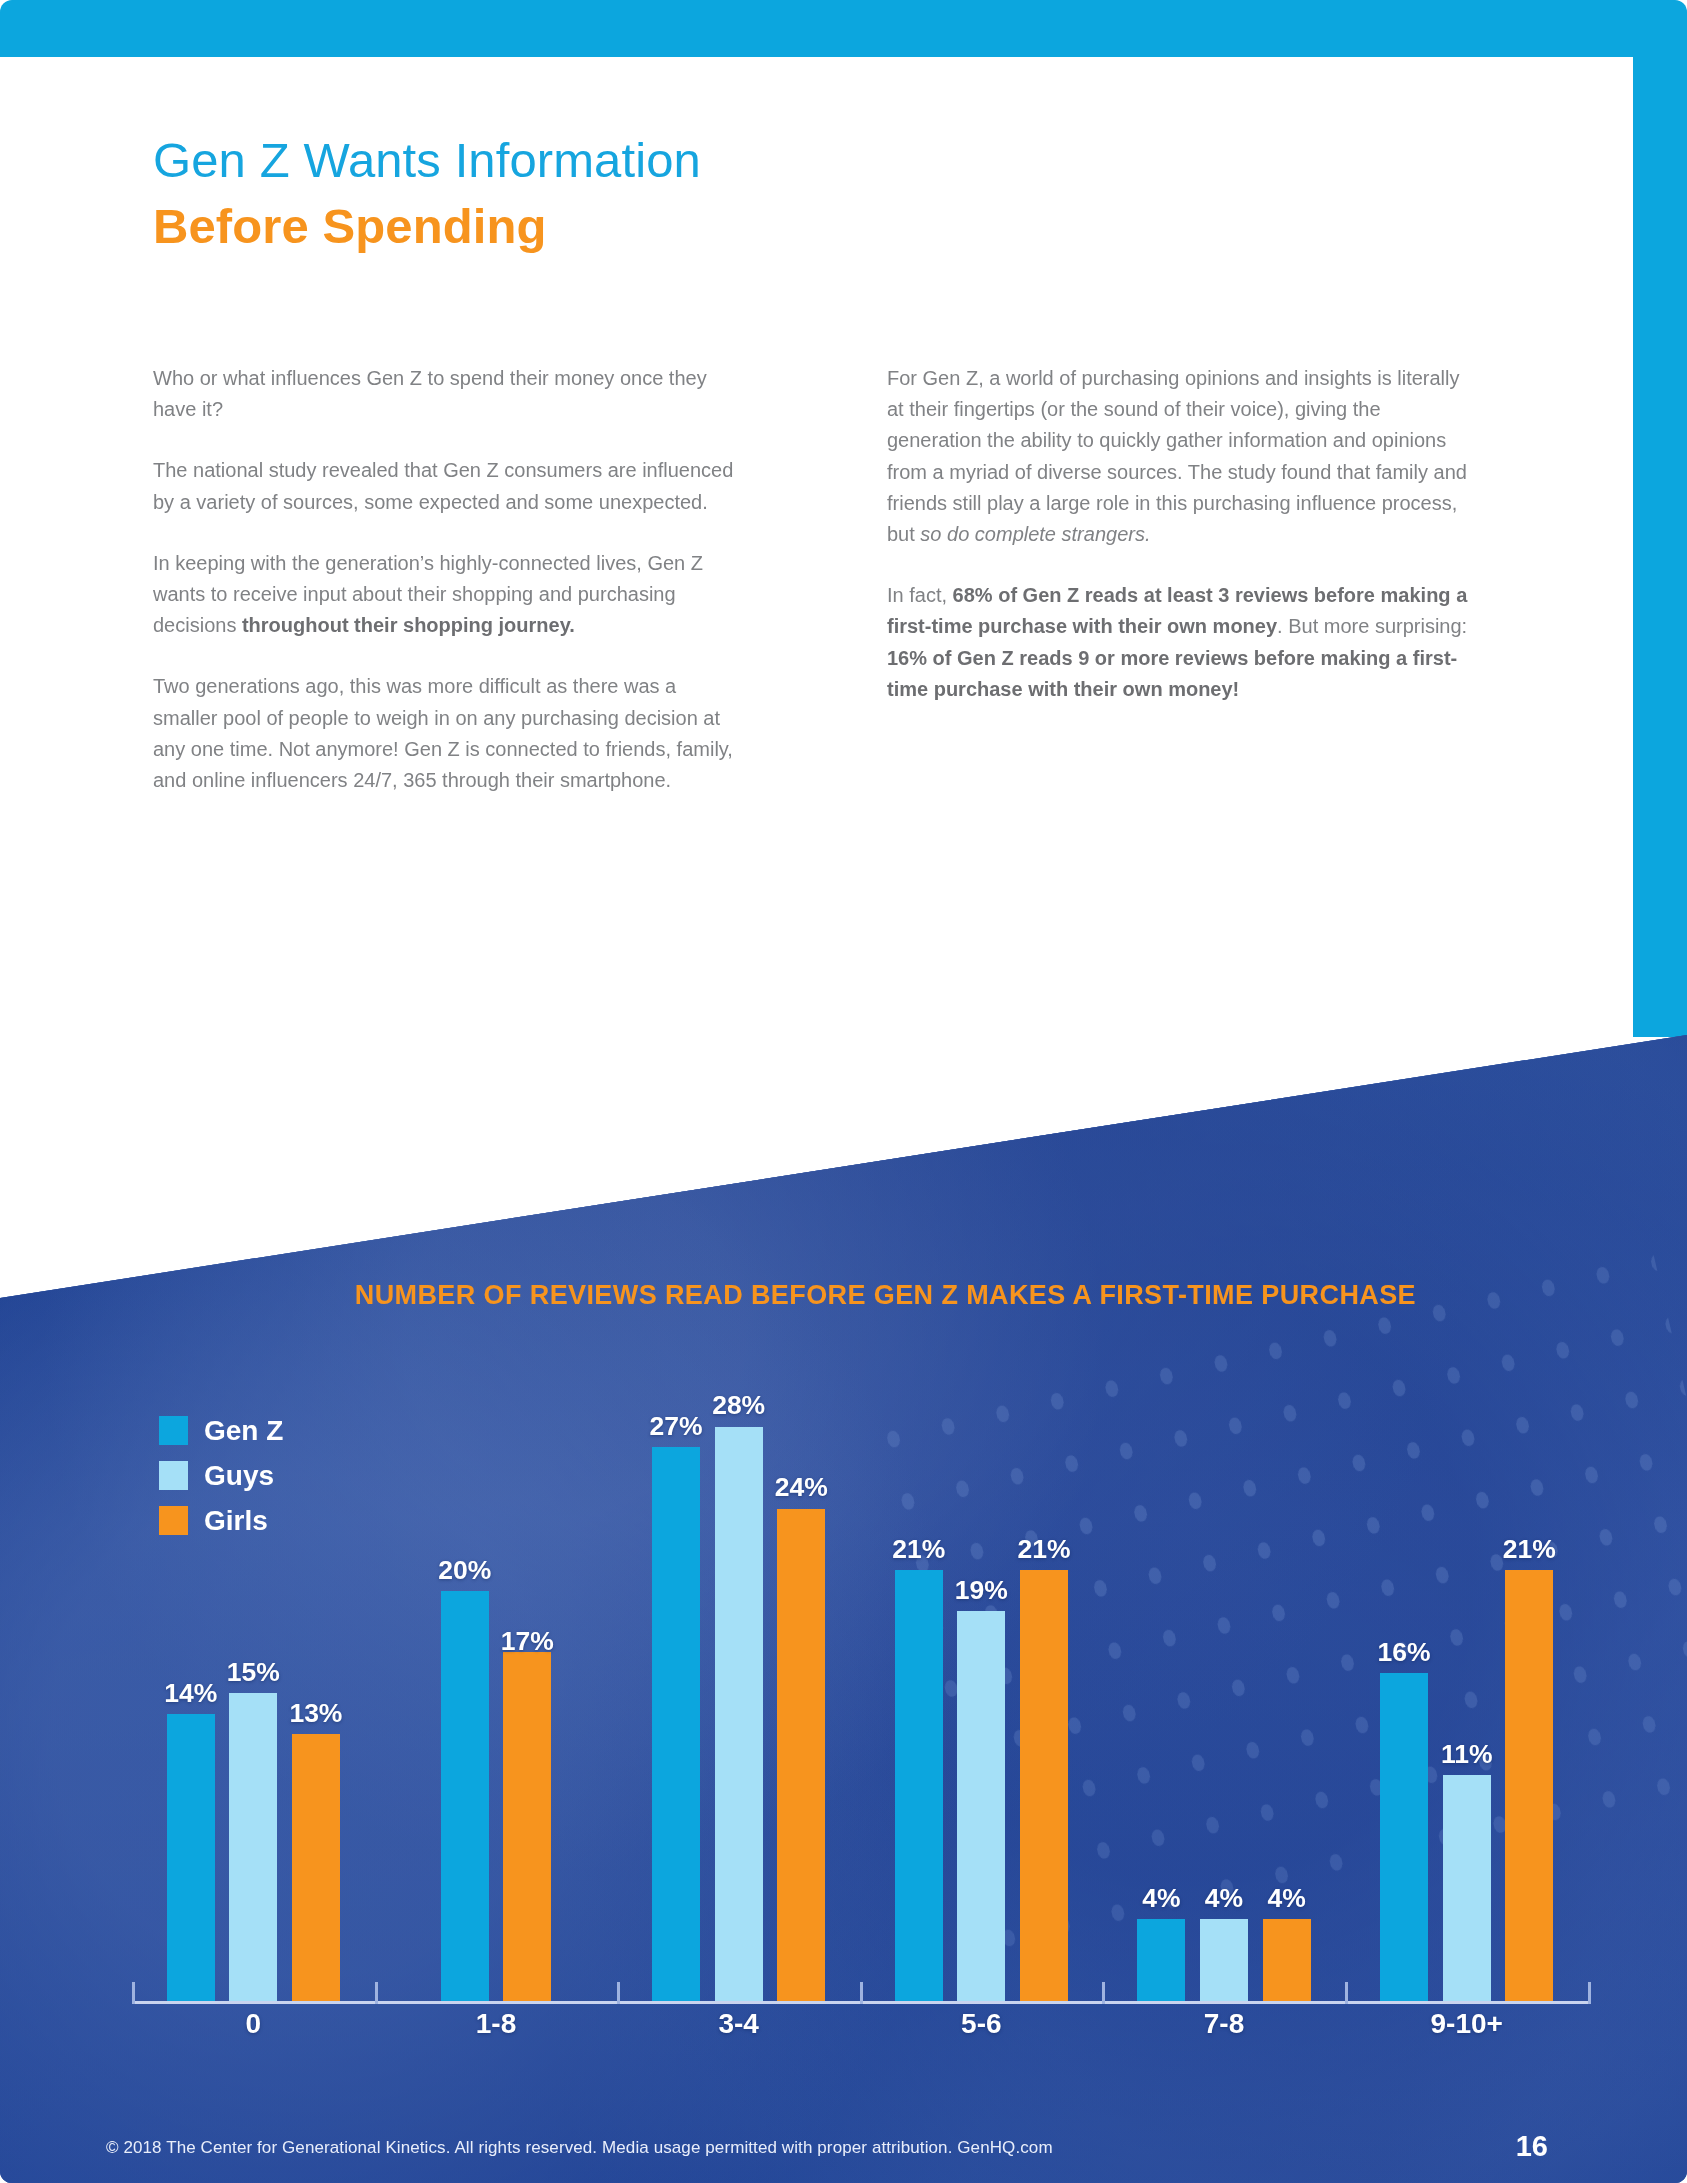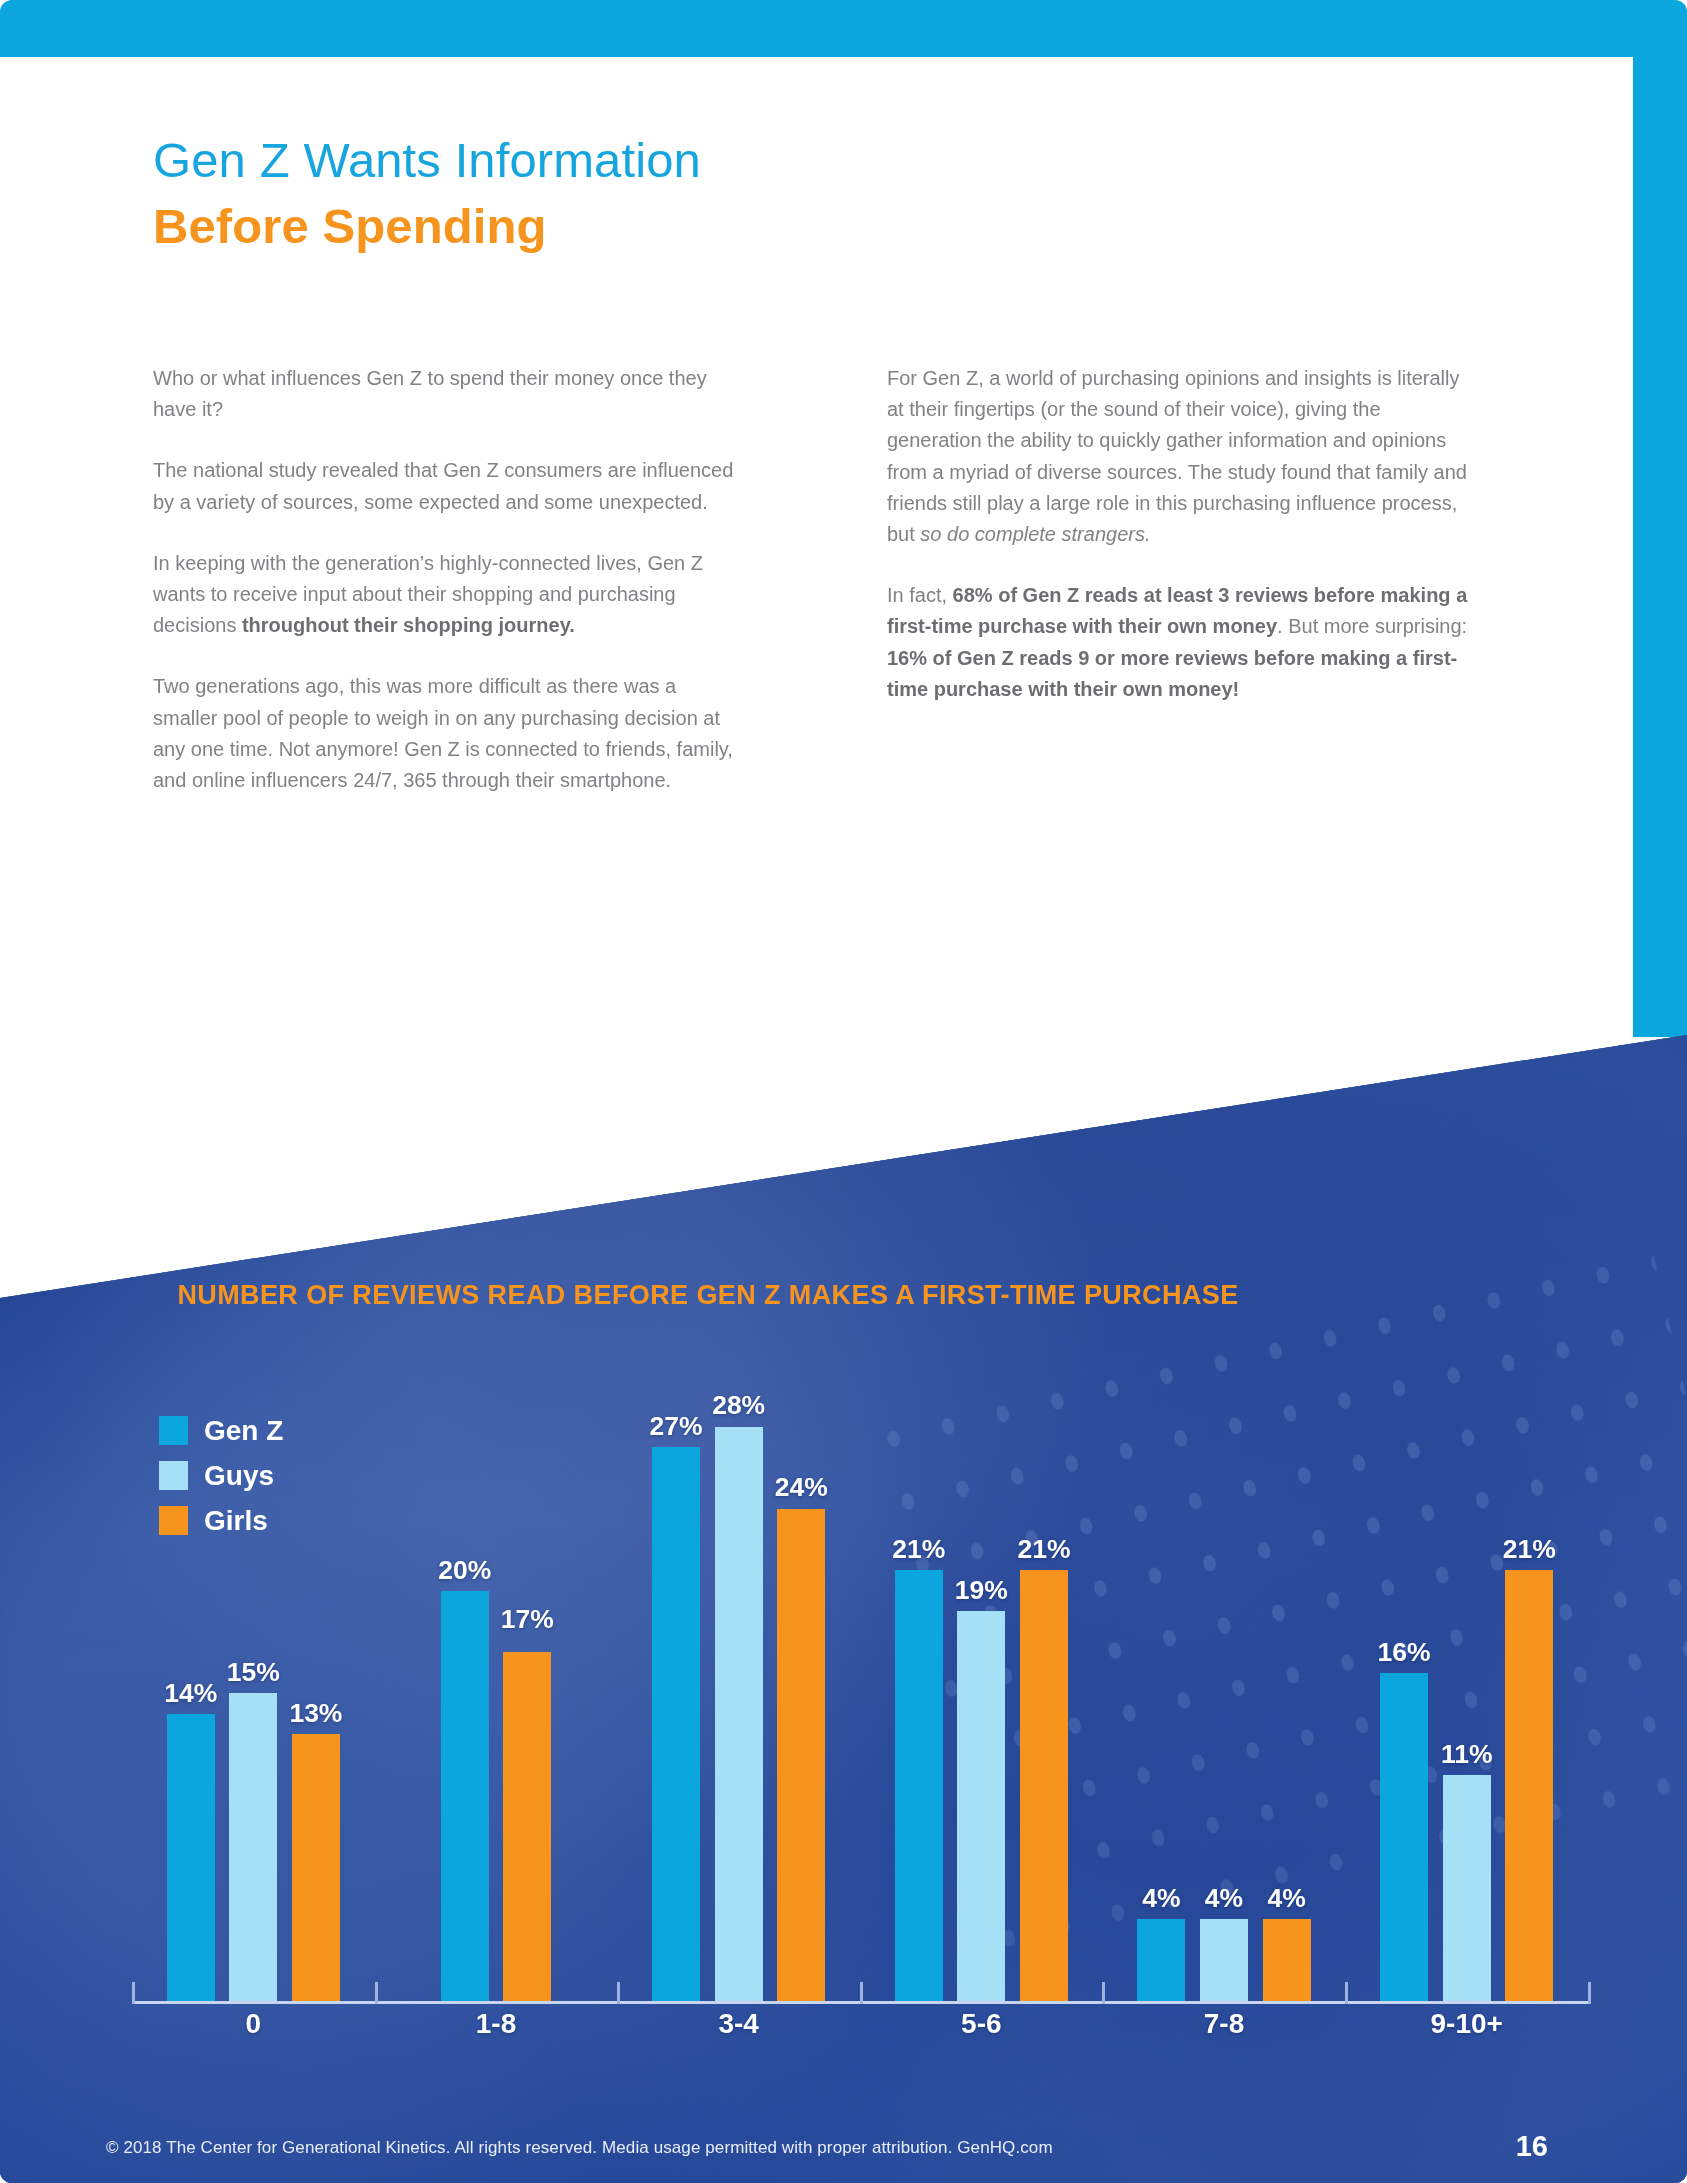--- a/index.html
+++ b/index.html
@@ -74,21 +74,21 @@
   .para{
     font-size:20px;line-height:1.56;color:#808285;
     margin:0 0 30px 0;font-weight:400;
   }
   .para b{color:#6D6E71;font-weight:bold;}
   .para i{font-style:italic;}
 
   
   .chart{position:absolute;left:0;top:979px;width:1687px;height:1204px;}
   .chart-title{
-    position:absolute;left:0;top:301px;width:1416px;text-align:center;
+    position:absolute;left:0;top:301px;width:1416px;text-align:right;
     font-size:27px;font-weight:bold;color:#F7941E;letter-spacing:0.4px;
   }
   .legend{position:absolute;left:159px;top:437px;}
   .legend-row{display:flex;align-items:center;margin-bottom:16px;}
   .legend-sw{width:29px;height:29px;margin-right:16px;}
   .legend-label{font-size:28px;font-weight:bold;color:#ffffff;line-height:1;}
 
   .plot{
     position:absolute;left:132px;top:370px;width:1456px;height:655px;
   }
@@ -193,21 +193,21 @@
               <div class="bar-val" style="bottom: 272px; margin-top: 36px;">13%</div>
               <div class="bar" style="height: 267px; background: rgb(247, 148, 30);"></div>
             </div>
           </div>
           <div class="group">
             <div class="bar-slot">
               <div class="bar-val" style="bottom: 415px;">20%</div>
               <div class="bar" style="height: 410px; background: rgb(12, 166, 222);"></div>
             </div>
             <div class="bar-slot">
-              <div class="bar-val" style="bottom: 366px;">17%</div>
+              <div class="bar-val" style="bottom: 344px;">17%</div>
               <div class="bar" style="height: 349px; background: rgb(247, 148, 30);"></div>
             </div>
           </div>
           <div class="group">
             <div class="bar-slot">
               <div class="bar-val" style="bottom: 559px;">27%</div>
               <div class="bar" style="height: 554px; background: rgb(12, 166, 222);"></div>
             </div>
             <div class="bar-slot">
               <div class="bar-val" style="bottom: 580px;">28%</div>

